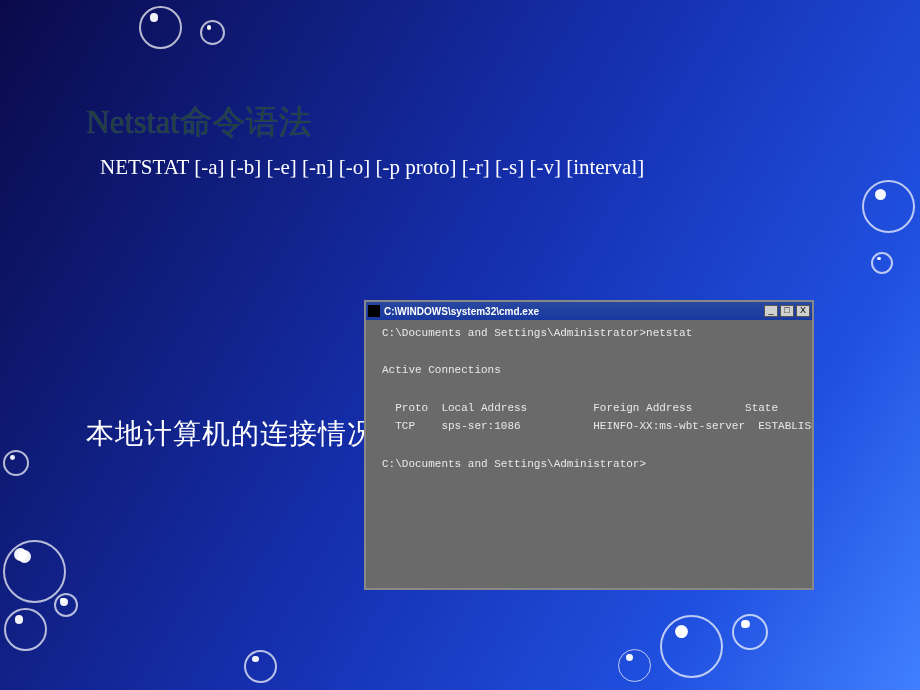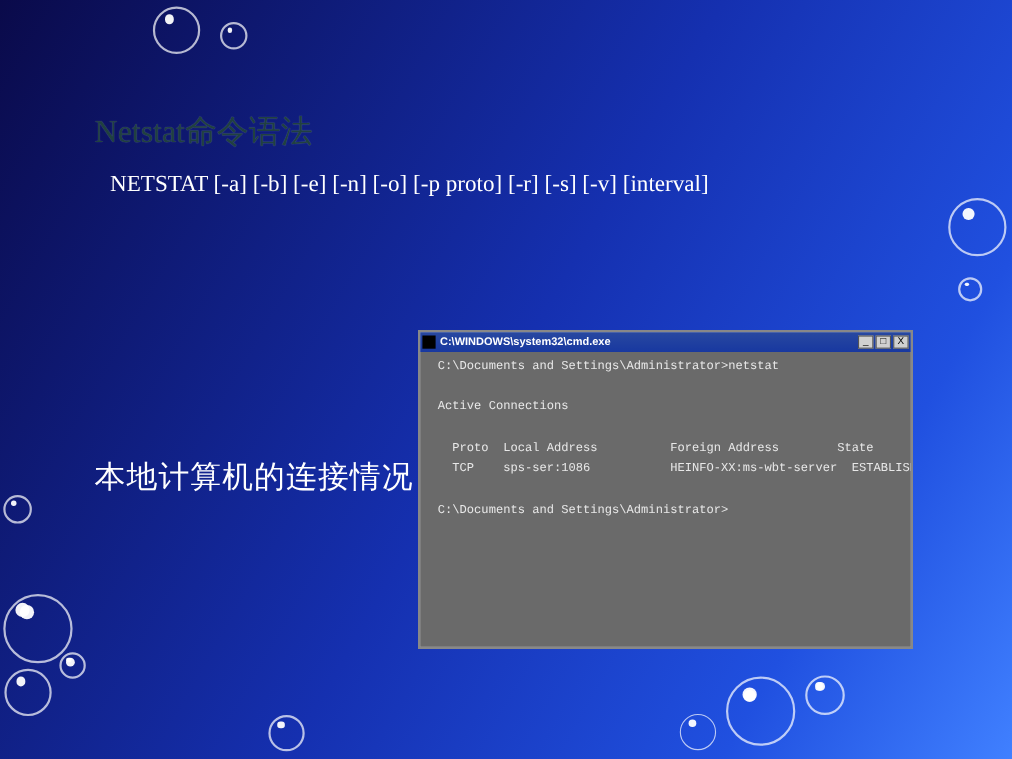--- a/index.html
+++ b/index.html
@@ -29,21 +29,21 @@
   }
   .bubble.filled {
     background: rgba(255,255,255,0.95);
     border: none;
   }
   .bubble.filled::before { display:none; }
   .title {
     position: absolute;
     top: 100px;
     left: 86px;
-    font-size: 29px;
+    font-size: 33px;
     color: #204040;
     text-shadow: 0 0 1px rgba(255,255,255,0.3);
   }
   .syntax {
     position: absolute;
     top: 155px;
     left: 100px;
     font-size: 21px;
     color: #ffffff;
   }
@@ -52,25 +52,25 @@
     top: 415px;
     left: 86px;
     font-size: 28px;
     color: #ffffff;
     letter-spacing: 1px;
     font-family: "SimSun","Songti SC",serif;
   }
   .cmd-window {
     position: absolute;
     top: 300px;
-    left: 380px;
+    left: 364px;
     width: 450px;
     height: 290px;
     border: 2px solid #888;
-    background: #e5e5e5;
+    background: #14b8a6;
     display: flex;
     flex-direction: column;
   }
   .cmd-titlebar {
     height: 18px;
     background: linear-gradient(#2848a0, #1838a0);
     display: flex;
     align-items: center;
     justify-content: space-between;
     padding: 0 2px;

